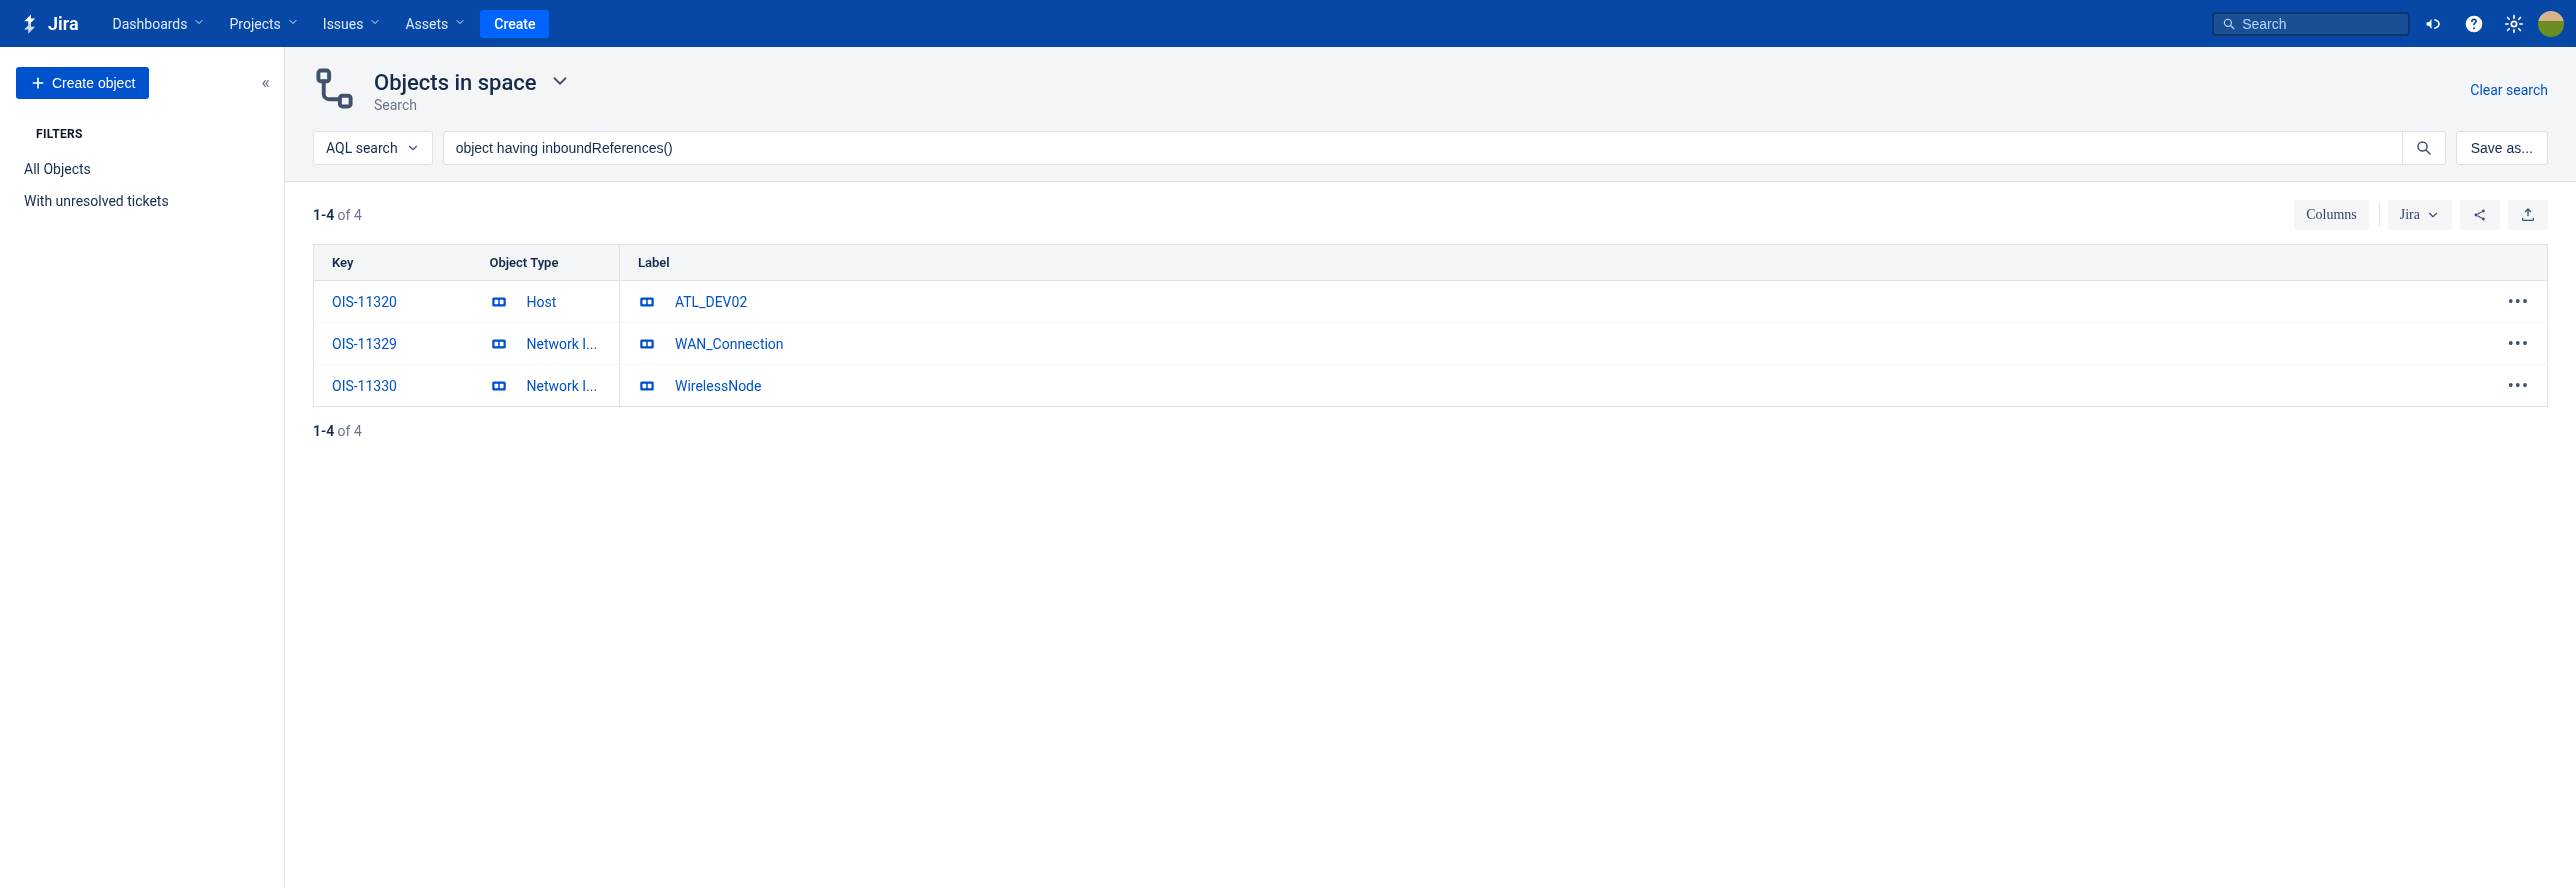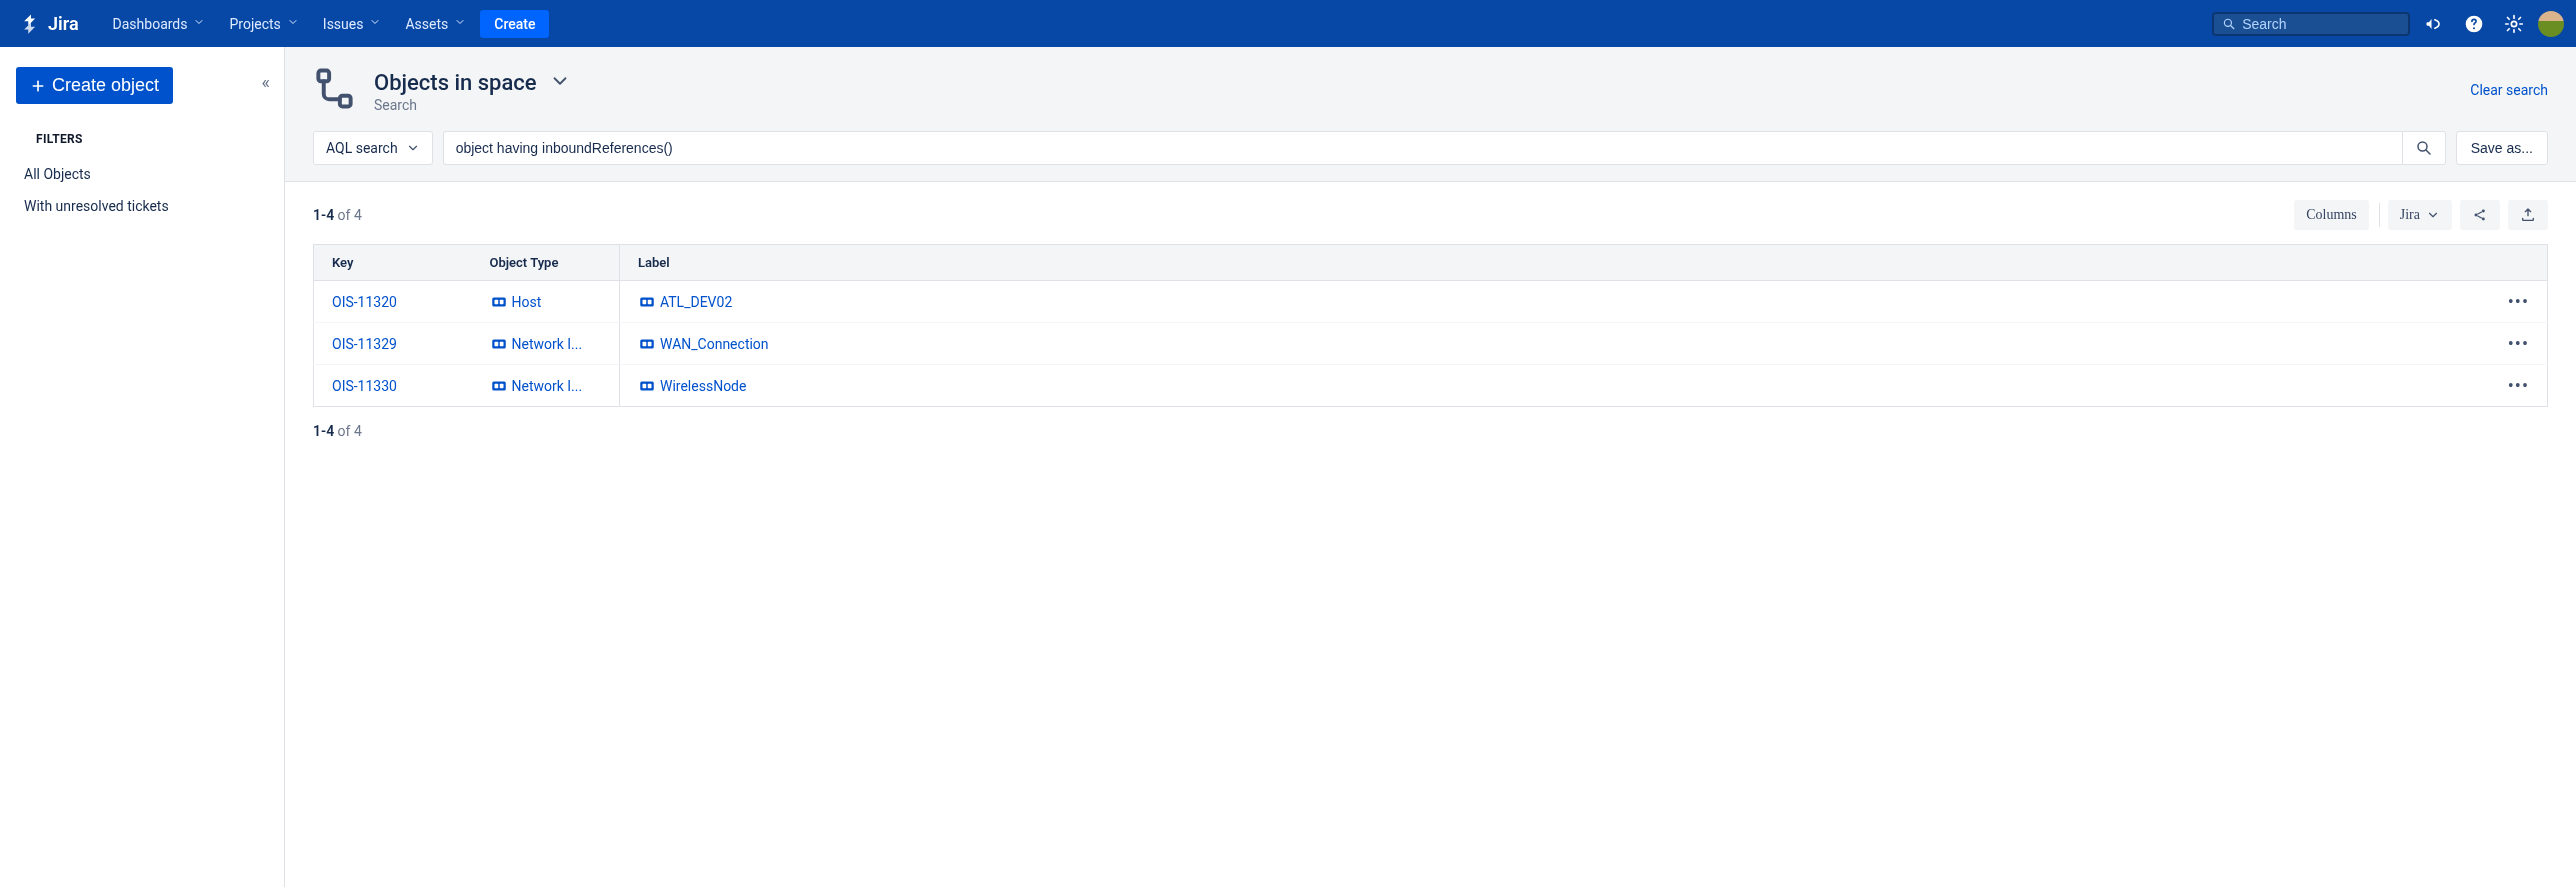--- a/index.html
+++ b/index.html
@@ -15,21 +15,21 @@
   .nav-spacer { flex: 1; }
   .search-box { display: flex; align-items: center; background: #1b4f93; border-radius: 4px; padding: 4px 10px; width: 198px; box-shadow: inset 0 0 0 2px rgba(0,30,80,0.5); }
   .search-box input { background: transparent; border: none; outline: none; color: #DEEBFF; font-size: 14px; margin-left: 6px; width: 100%; }
   .search-box input::placeholder { color: #B3D4FF; }
   .nav-icon-btn { padding: 6px; margin-left: 8px; cursor: pointer; border-radius: 50%; display: flex; align-items: center; justify-content: center; }
   .avatar { width: 26px; height: 26px; border-radius: 50%; background: linear-gradient(180deg,#d9b38c 40%, #6b8e23 40%); margin-left: 8px; cursor: pointer; }
 
   
   .layout { display: flex; height: calc(100vh - 47px); }
   .sidebar { width: 285px; border-right: 1px solid #DFE1E6; padding: 20px 16px; position: relative; background: #fff; }
-  .create-obj-btn { background: #0052CC; color: #fff; border: none; border-radius: 3px; padding: 8px 14px; font-weight: 500; font-size: 18px; display: flex; align-items: center; gap: 6px; cursor: pointer; }
+  .create-obj-btn { background: #0052CC; color: #fff; border: none; border-radius: 3px; padding: 8px 14px; font-weight: 500; font-size: 14px; display: flex; align-items: center; gap: 6px; cursor: pointer; }
   .collapse-btn { position: absolute; top: 24px; right: 14px; color: #6B778C; cursor: pointer; font-size: 18px; }
   .filters-heading { color: #0f172a; font-weight: 700; font-size: 12px; letter-spacing: 0.3px; margin: 28px 0 12px 20px; }
   .filter-item { padding: 8px 8px; border-radius: 3px; cursor: pointer; font-size: 14px; color: #172B4D; }
 
   .main { flex: 1; background: #F4F5F7; display: flex; flex-direction: column; overflow: auto; }
   .header-area { padding: 20px 28px 18px 28px; display: flex; align-items: flex-end; gap: 18px; }
   .schema-icon svg { width: 43px; height: 43px; color: #42526E; }
   .title-block { flex: 1; }
   .title-row { display: flex; align-items: center; gap: 12px; }
   .title-row h1 { font-size: 22px; font-weight: 500; color: #172B4D; }
@@ -54,21 +54,21 @@
 
   table.data { width: 100%; border-collapse: collapse; border: 1px solid #DFE1E6; border-radius: 5px; }
   table.data thead th { background: #F4F5F7; text-align: left; font-weight: 600; font-size: 13px; color: #172B4D; padding: 10px 18px; border-bottom: 1px solid #DFE1E6; }
   table.data td { padding: 10px 18px; border-bottom: 1px solid #F4F5F7; vertical-align: middle; font-size: 14px; }
   table.data tbody tr:last-child td { border-bottom: none; }
   .col-key { width: 158px; }
   .col-type { width: 148px; border-right: 1px solid #DFE1E6; }
   thead .col-type { border-right: 1px solid #DFE1E6; }
   .col-actions { width: 49px; text-align: center; }
   .link { color: #0052CC; cursor: pointer; }
-  .obj-cell { display: flex; align-items: center; gap: 4px; }
+  .obj-cell { display: flex; align-items: center; gap: 19px; }
   .obj-icon { width: 18px; height: 18px; flex-shrink: 0; }
   .type-text { max-width: 99px; overflow: hidden; text-overflow: ellipsis; white-space: nowrap; }
   .row-actions { color: #42526E; cursor: pointer; font-size: 18px; letter-spacing: 1px; text-align: center; }
 
   .footer-count { margin-top: 16px; color: #6B778C; font-size: 14px; }
   .footer-count b { color: #172B4D; font-weight: 600; }
 </style>
 </head>
 <body>
 

